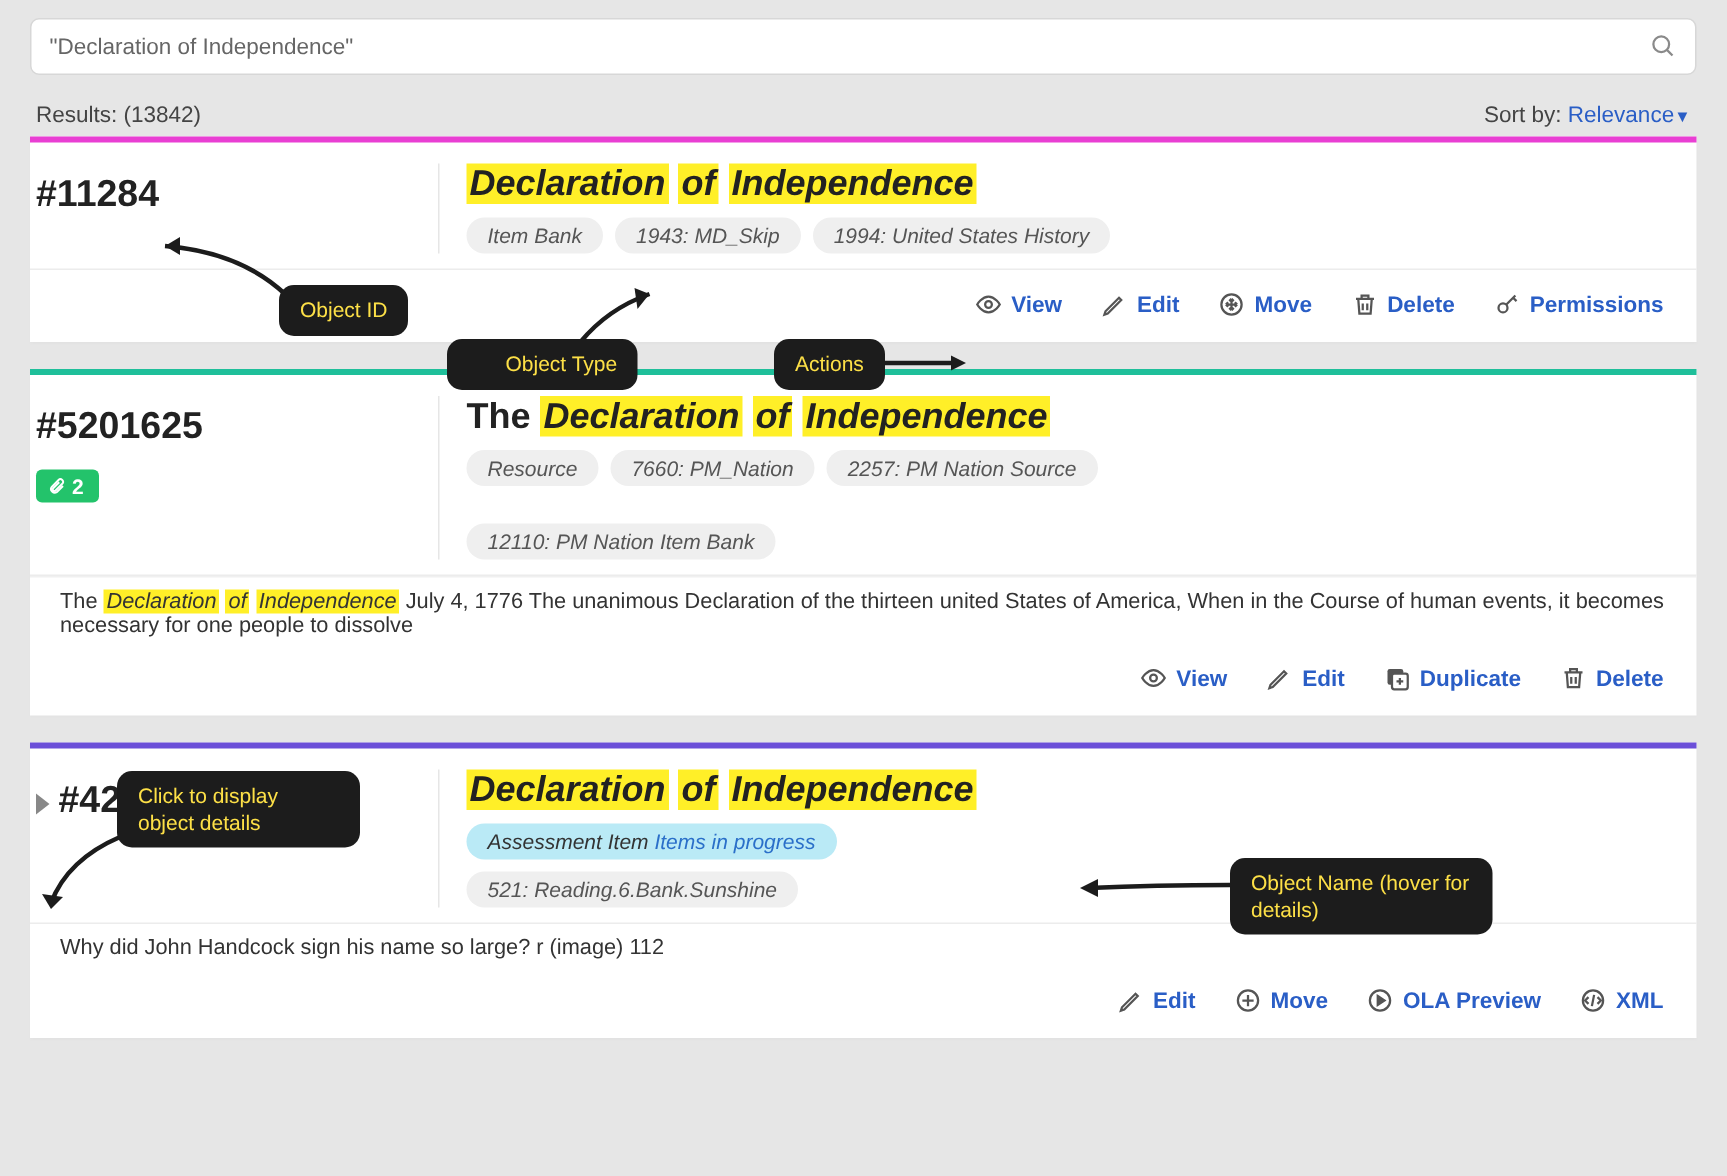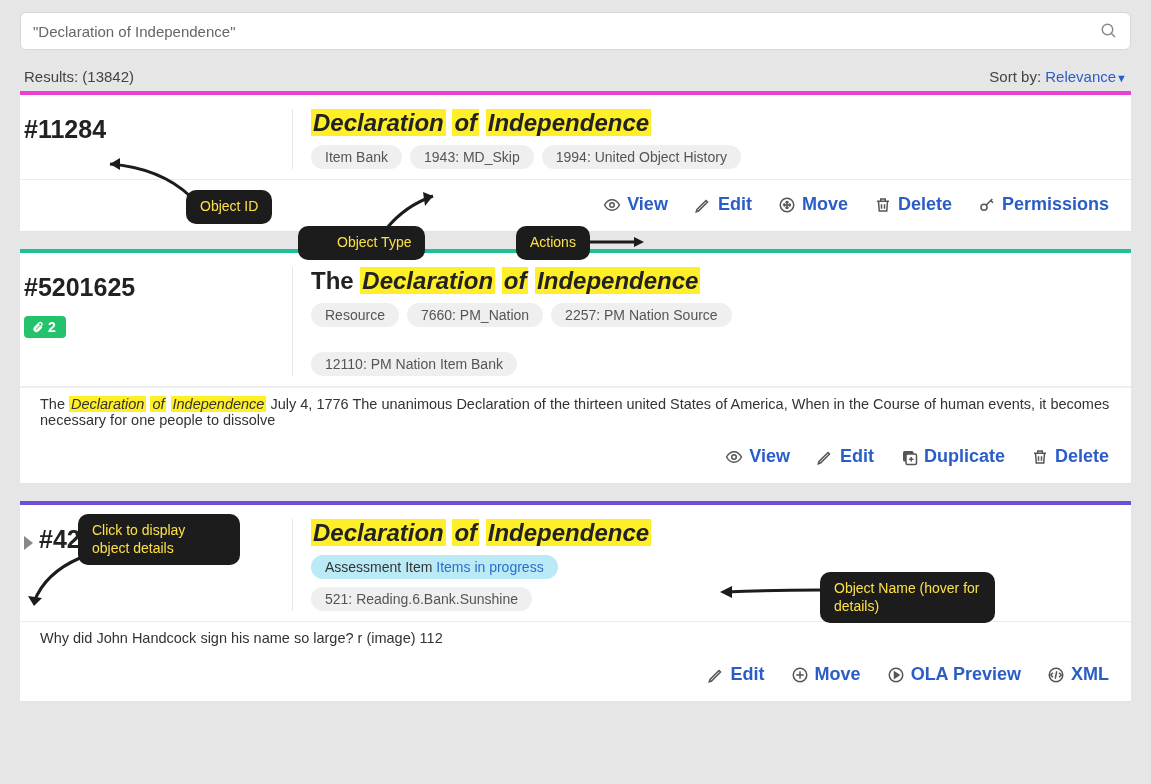--- a/index.html
+++ b/index.html
@@ -104,37 +104,38 @@
   }
   .hl { background: #ffef28; padding: 0 2px; }
   .hl.small { font-style: italic; }
   .chips { display:flex; flex-wrap:wrap; gap:8px; }
   .chip {
     background:#efefef;
     color:#555;
     border-radius: 14px;
     padding: 4px 14px;
     font-size: 14px;
+    font-style: italic;
   }
   .chip.blue { background:#baeaf6; color:#333; }
   .chip.blue .link { color:#2a6fc9;text-align:right; }
   .actions {
     display:flex;
     justify-content:flex-end;
     gap: 26px;
     padding: 14px 22px 4px 22px;
     align-items:center;
   }
   .act {
     display:inline-flex;
     align-items:center;
     gap:6px;
     color:#2a5ec6;
     font-weight:600;
-    font-size:18px;
+    font-size:15px;
     cursor:pointer;
   }
   .act svg { width:18px; height:18px; }
   .act .ico { color:#555; }
   .preview-text {
     padding: 8px 20px 4px 20px;
     font-size: 14.5px;
     color:#333;
     border-top:1px solid #f0f0f0;
   }
@@ -193,21 +194,21 @@
       <div class="vsep"></div>
       <div class="title-col">
         <div class="obj-title">
           <span class="hl">Declaration</span>
           <span class="hl">of</span>
           <span class="hl">Independence</span>
         </div>
         <div class="chips">
           <span class="chip">Item Bank</span>
           <span class="chip">1943: MD_Skip</span>
-          <span class="chip">1994: United Object History</span>
+          <span class="chip">1994: United States History</span>
         </div>
       </div>
     </div>
     <div class="actions">
       <span class="act">
         <svg class="ico" viewBox="0 0 24 24" fill="none" stroke="currentColor" stroke-width="2">
             <path d="M2 12s4-7 10-7 10 7 10 7-4 7-10 7S2 12 2 12z"></path>
             <circle cx="12" cy="12" r="3"></circle>
           </svg>
         <span>View</span>

